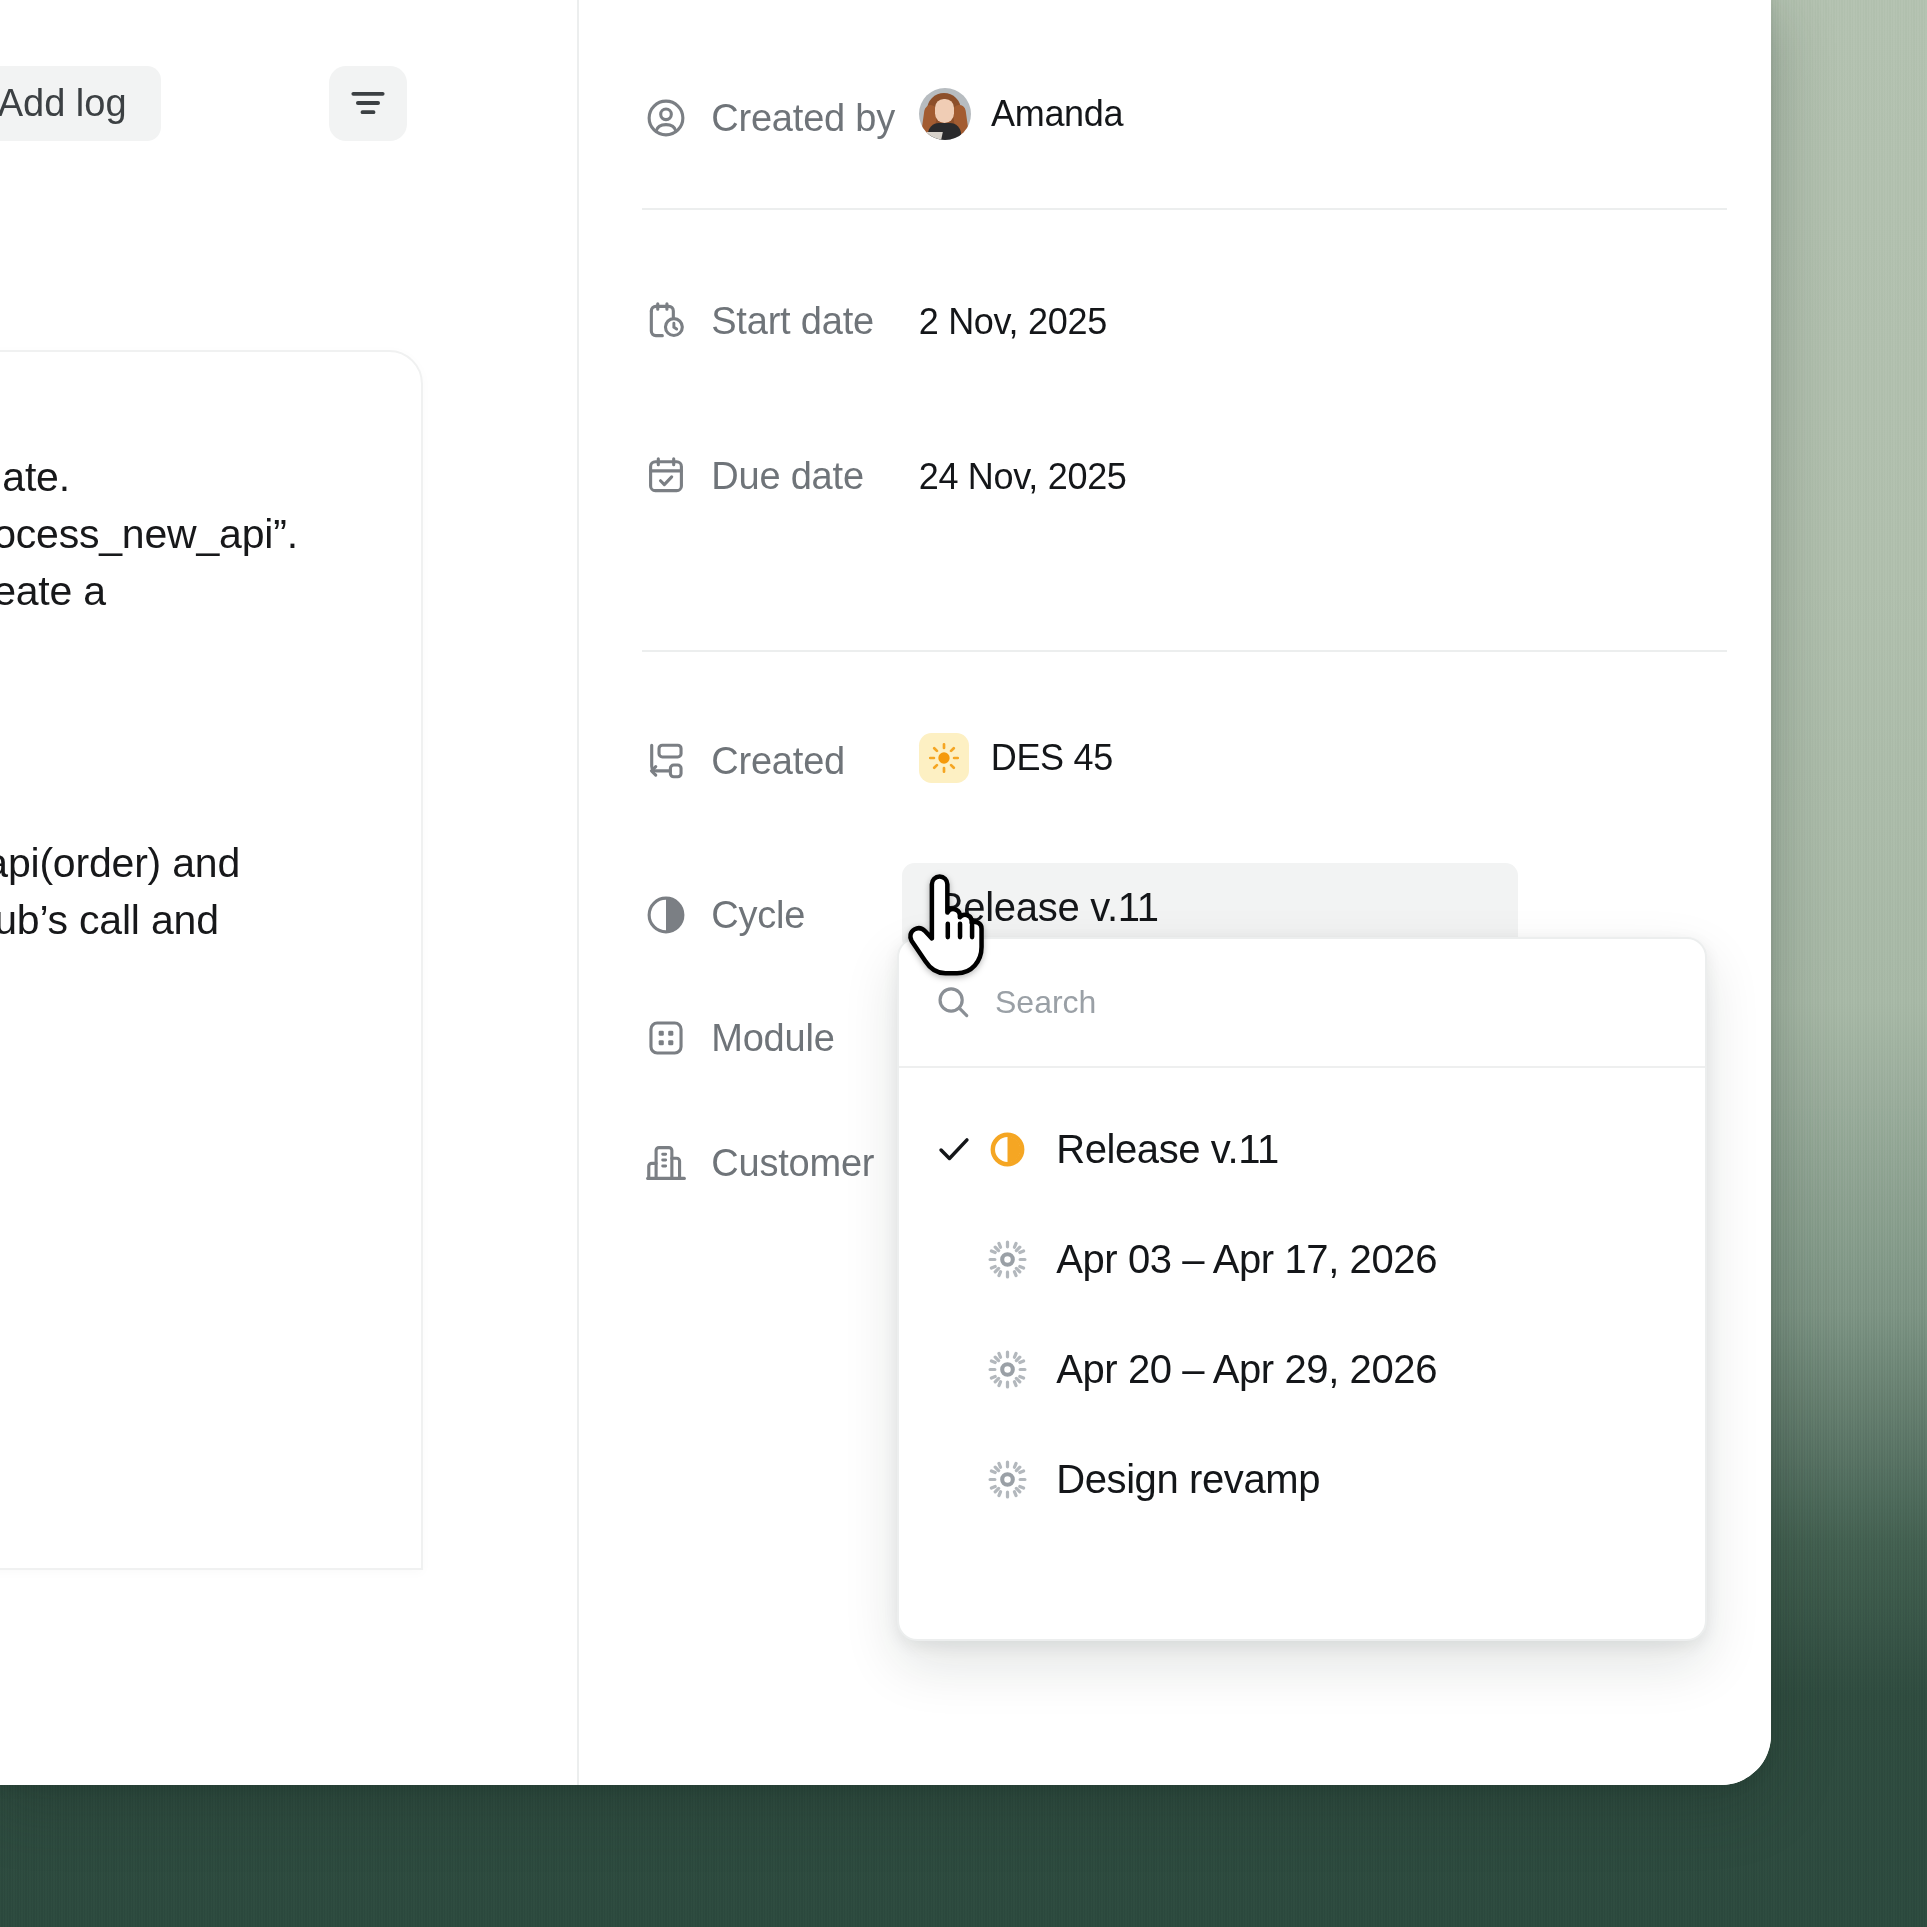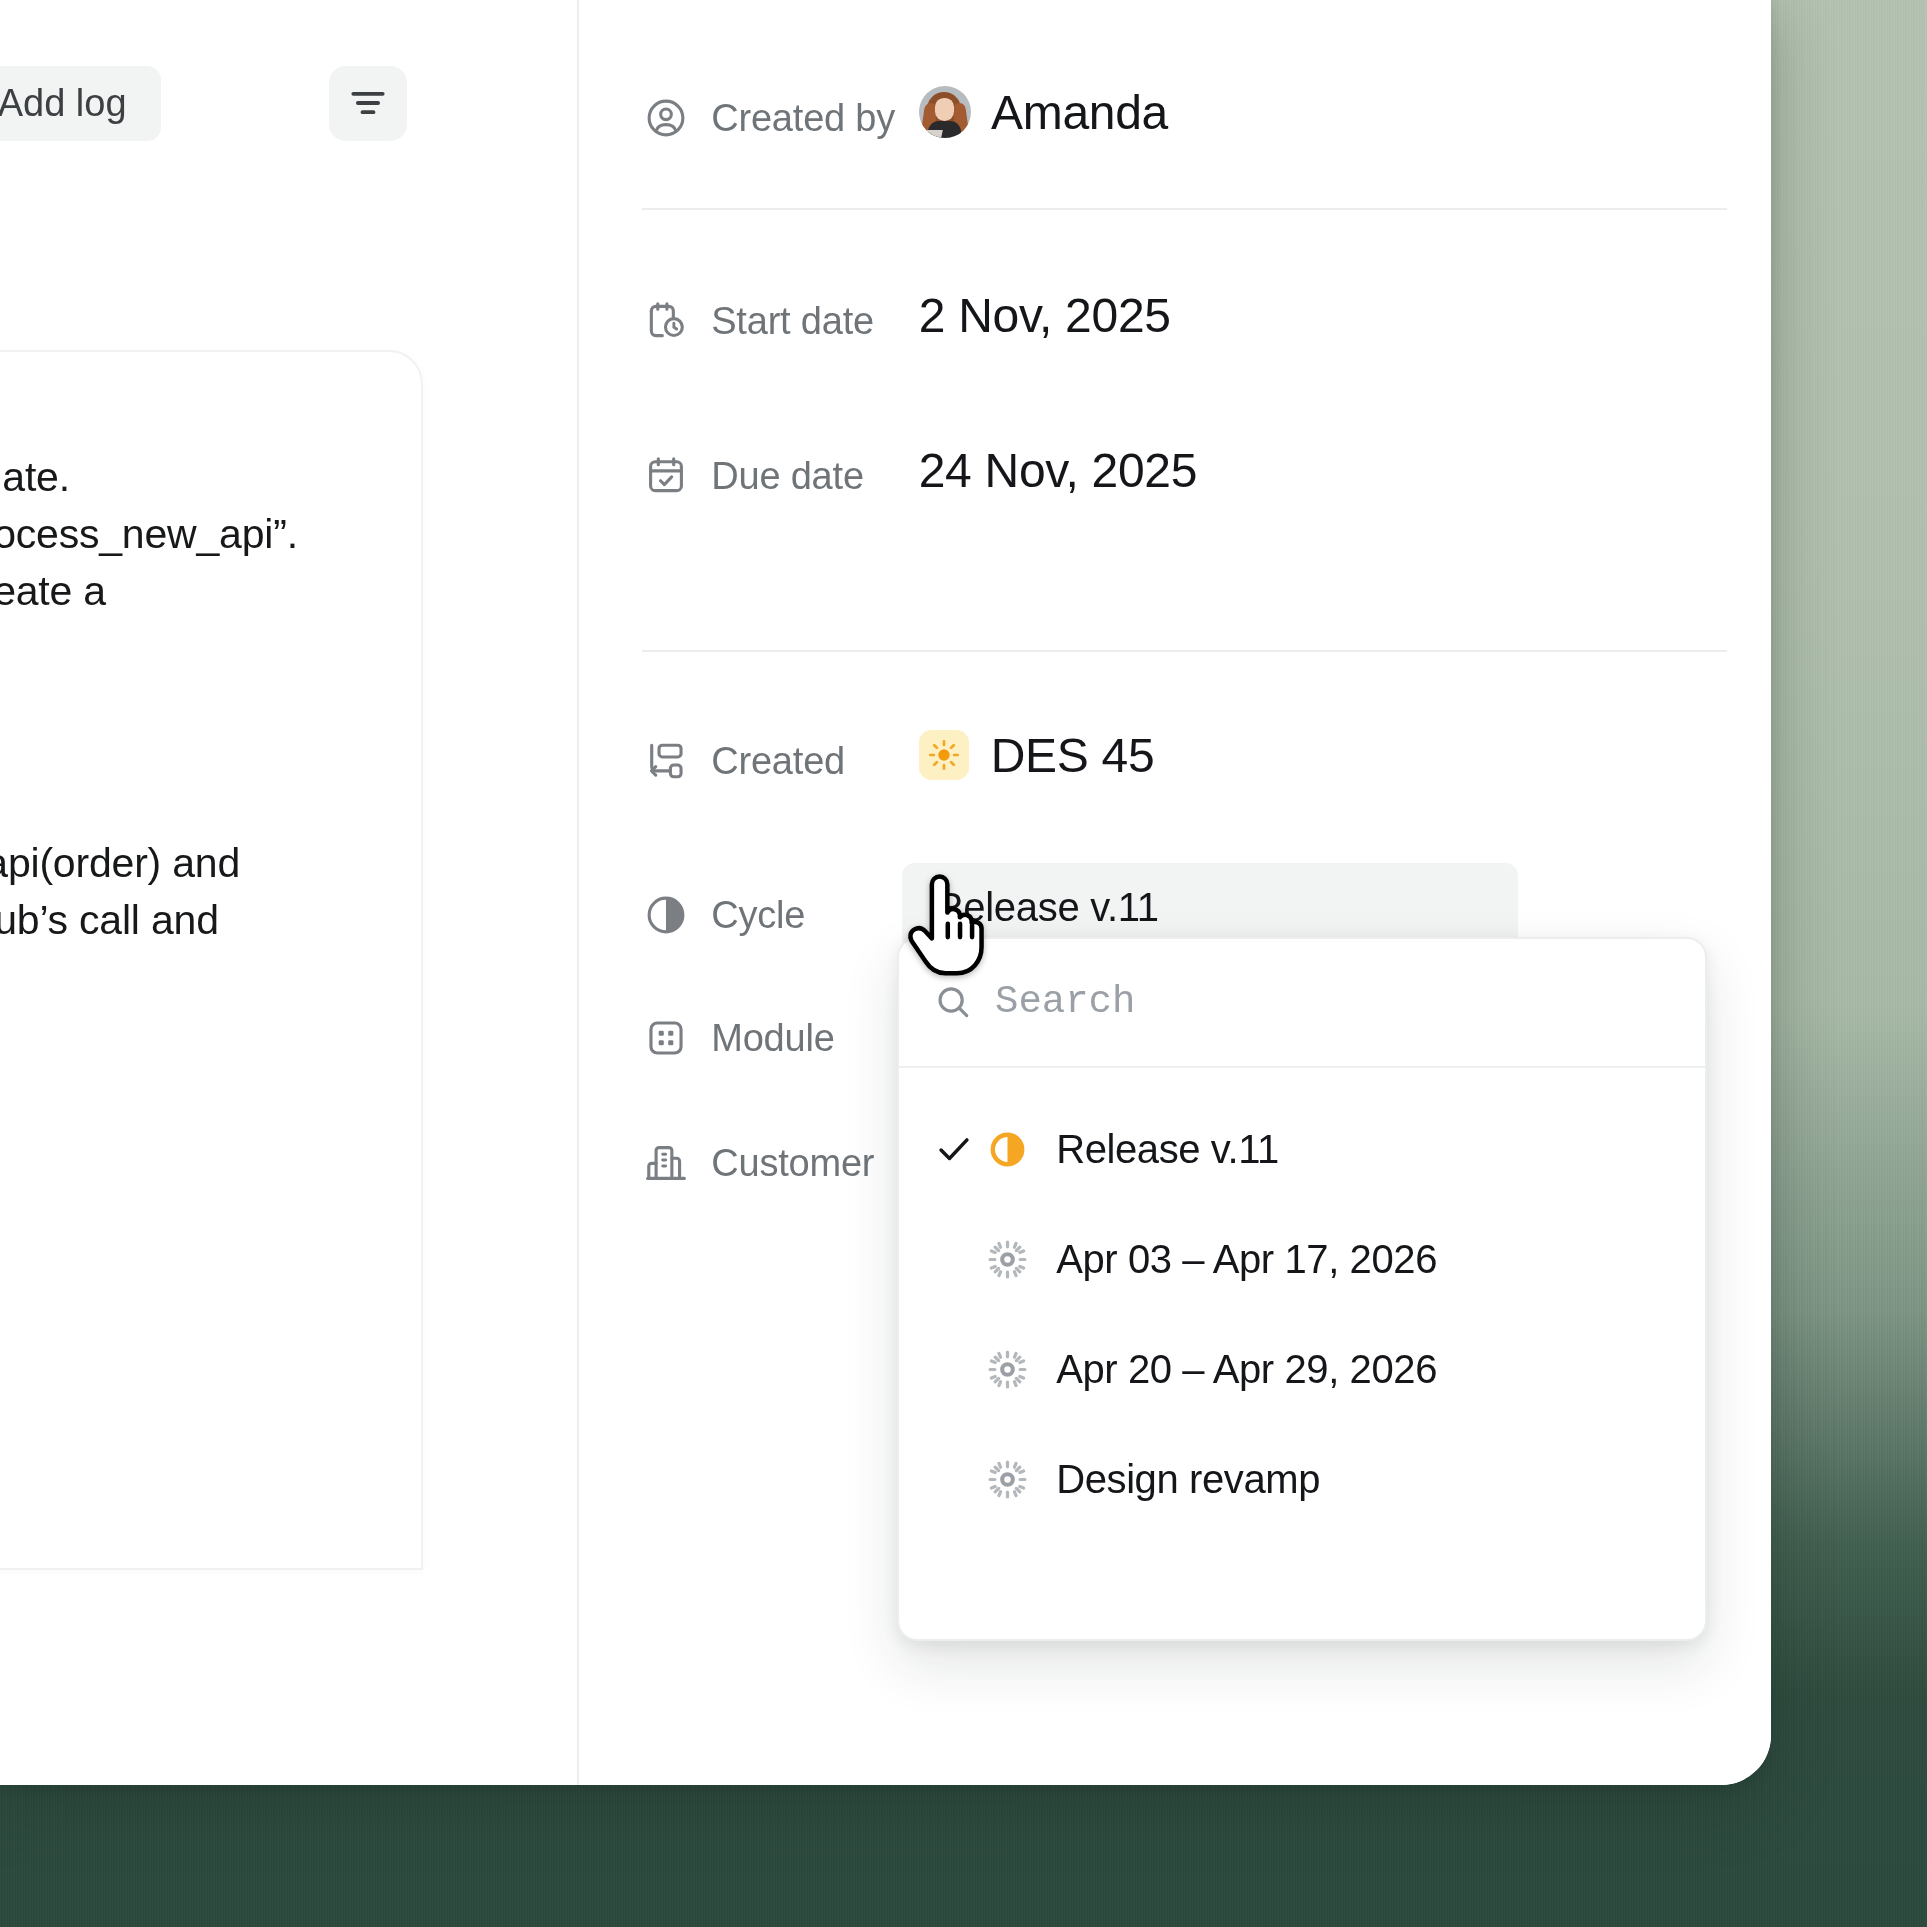--- a/index.html
+++ b/index.html
@@ -96,21 +96,21 @@
     display:flex; align-items:center; justify-content:center;
     color:#7b7f84;
   }
   .prop-label{
     margin-left:23.5px;
     font-size:38px; color:#6f7479; letter-spacing:-0.2px; white-space:nowrap;
   }
   .prop-value{
     position:absolute; left:275px;
     display:flex; align-items:center;
-    font-size:48px; color:#141619; letter-spacing:-0.3px; white-space:nowrap;
+    font-size:36px; color:#141619; letter-spacing:-0.3px; white-space:nowrap;
   }
 
   .divider{
     position:absolute; left:61px; right:44px; height:2.3px; background:#eceeee;
   }
 
   
   .avatar{
     width:52px;height:52px;border-radius:50%;margin-right:20.3px;
     background:#b7bcc0; overflow:hidden; position:relative; flex:0 0 52px;
@@ -149,22 +149,22 @@
     box-shadow:0 23.5px 55px rgba(20,30,26,.12), 0 4.7px 15.6px rgba(20,30,26,.07);
     overflow:hidden;
   }
   #dd-search{
     height:129px; display:flex; align-items:center;
     padding:0 34px; border-bottom:2.3px solid #eeefef;
   }
   #dd-search-input{
     border:none; outline:none; background:transparent;
     margin-left:22px;
-    font-size:39px; color:#0369a1;
-    font-family:Liberation Mono, monospace; width:100%;
+    font-size:32px; color:#0369a1;
+    font-family:Liberation Sans, sans-serif; width:100%;
   }
   #dd-search-input::placeholder{ color:#9aa0a6; }
   #dd-list{ padding:26.6px 0 0 0; }
   .dd-item{
     height:110px; display:flex; align-items:center;
     padding:0 34px; cursor:pointer;
   }
   .dd-check{ width:50px; flex:0 0 50px; display:flex; align-items:center; justify-content:flex-start; }
   .dd-icon{ width:50px; flex:0 0 50px; display:flex; align-items:center; justify-content:center; margin-right:23.5px; }
   .dd-label{ font-size:40px; color:#141619; letter-spacing:-0.4px; white-space:nowrap; }

